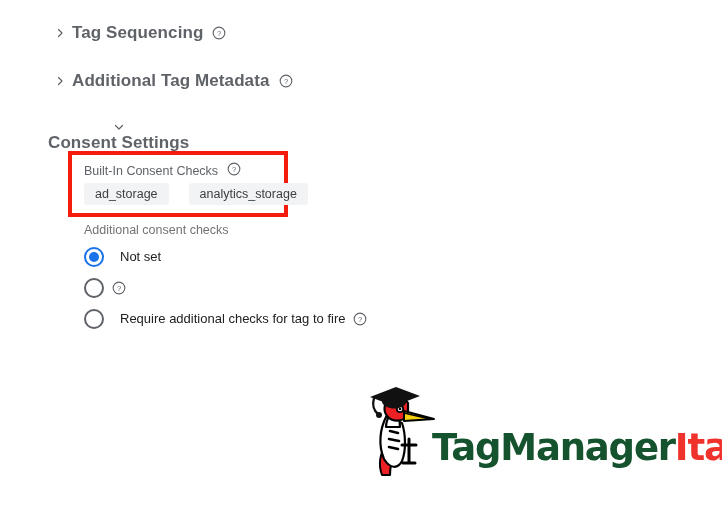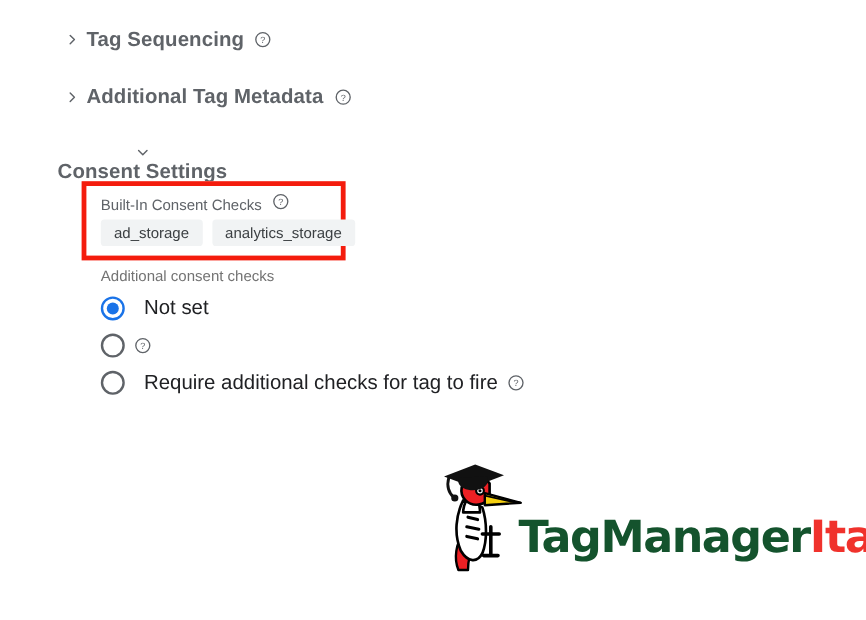--- a/index.html
+++ b/index.html
@@ -94,21 +94,21 @@
     color: #5f6368;
     white-space: nowrap;
   }
 
   
   .chip-row {
     position: absolute;
     left: 84px;
     top: 183px;
     display: flex;
-    gap: 8px;
+    gap: 20px;
   }
   .chip {
     background: #f1f3f4;
     color: #3c4043;
     font-size: 12.5px;
     line-height: 22px;
     height: 22px;
     padding: 0 11px;
     border-radius: 3px;
     white-space: nowrap;
@@ -147,21 +147,21 @@
     position: absolute;
     left: 50%;
     top: 50%;
     width: 10px;
     height: 10px;
     margin: -5px 0 0 -5px;
     border-radius: 50%;
     background: #1a73e8;
   }
   .radio-label {
-    font-size: 17px;
+    font-size: 13px;
     color: #202124;
     margin-left: 16px;
     white-space: nowrap;
   }
   .radio-help { margin-left: 8px; display: inline-flex; align-items: center; }
 
   
   .logo {
     position: absolute;
     left: 362px;

